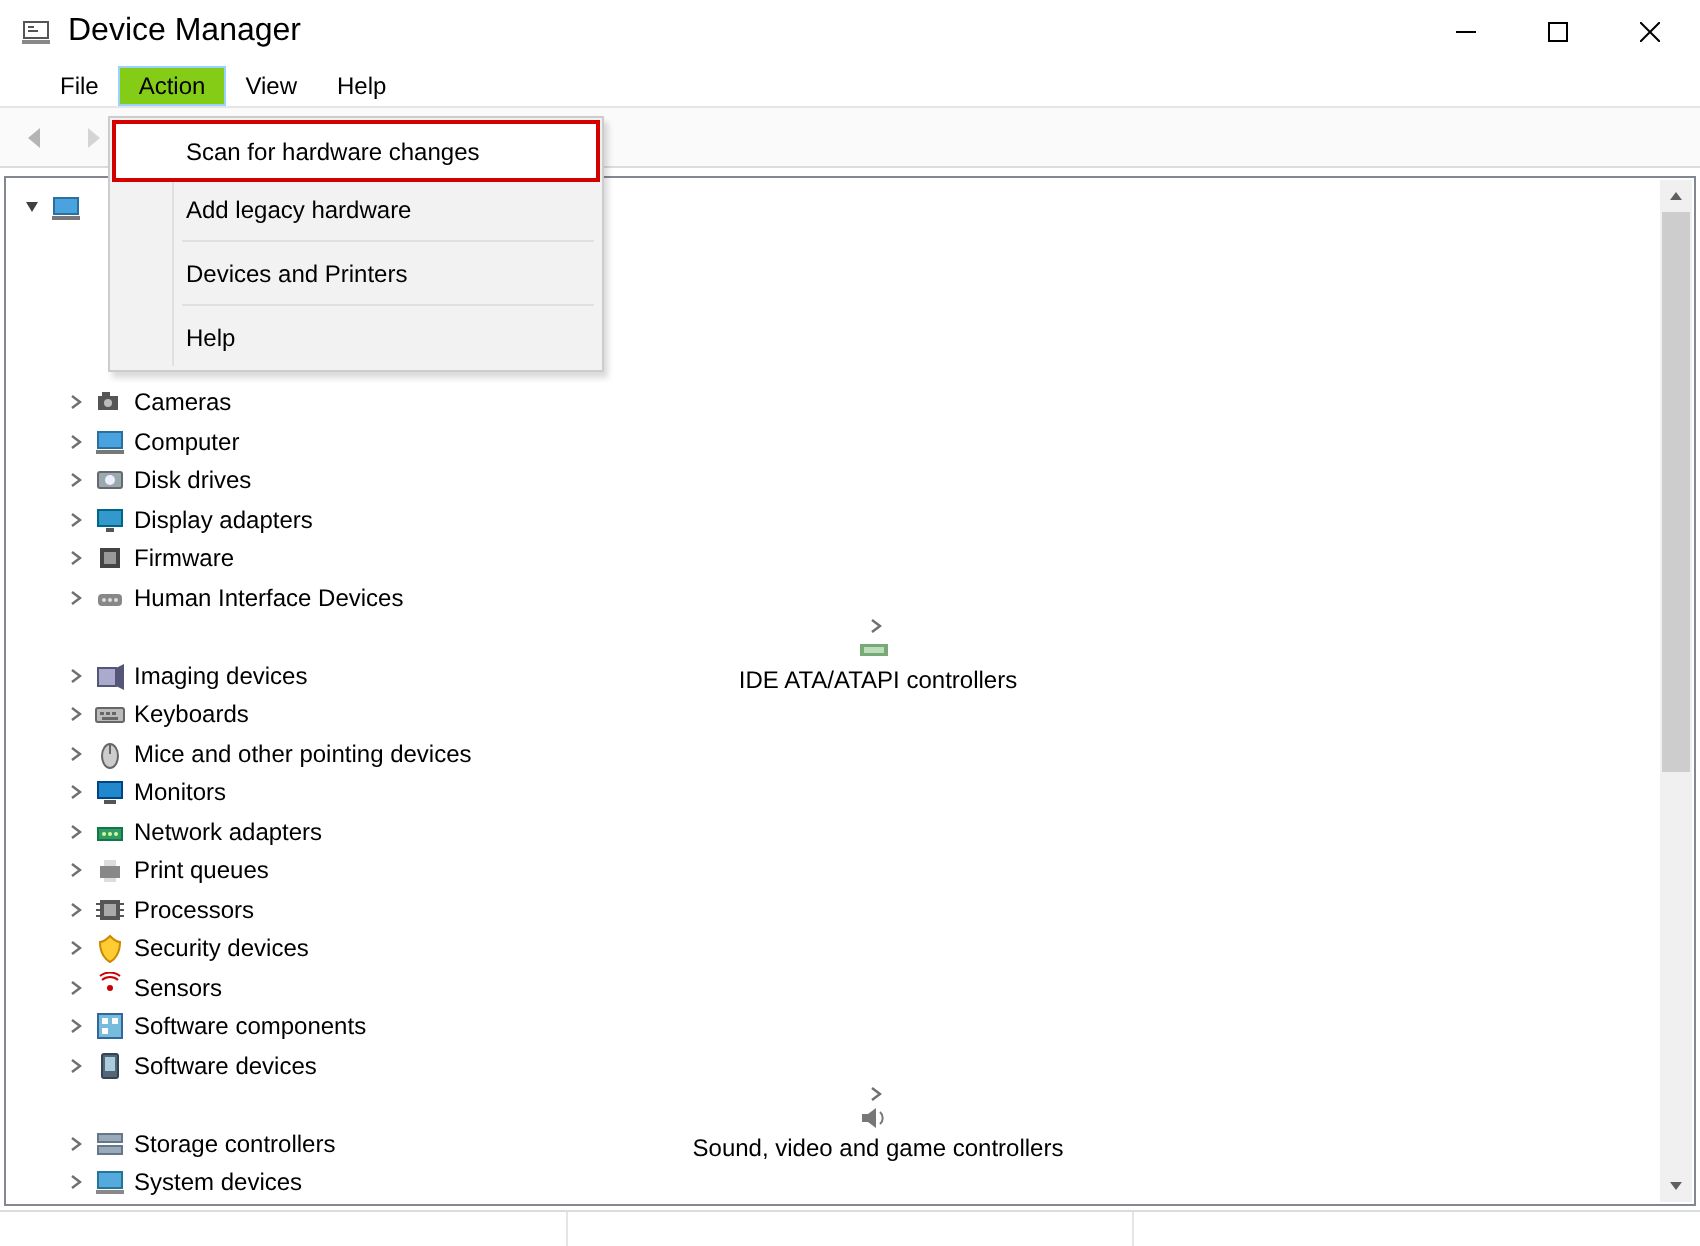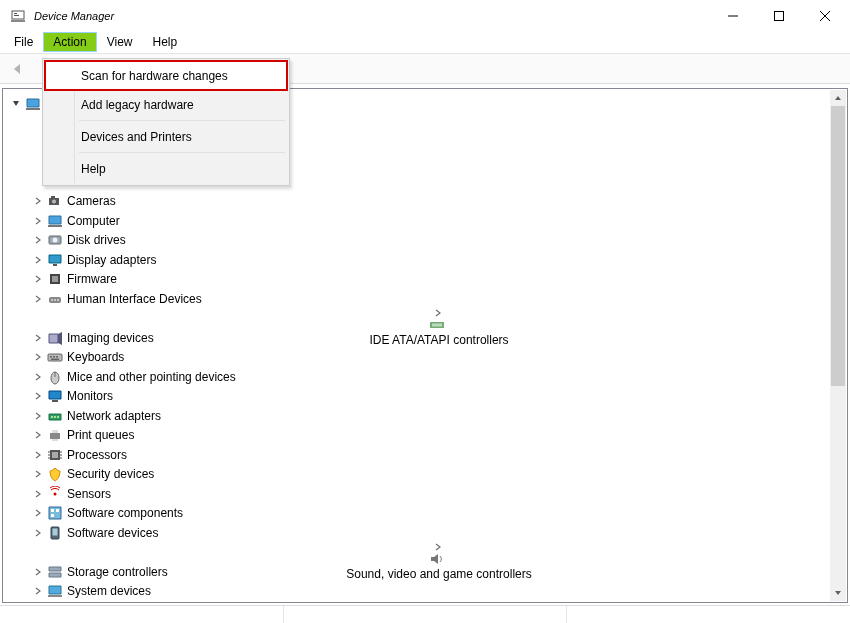--- a/index.html
+++ b/index.html
@@ -1,39 +1,39 @@
 <!DOCTYPE html>
 <html><head>
 <meta charset="utf-8">
 <style>
   * { box-sizing: border-box; margin: 0; padding: 0; font-family: "Segoe UI", Tahoma, sans-serif; font-size: 12px; }
   body { width: 850px; height: 623px; background: #fff; overflow: hidden; }
 
   
   .titlebar { height: 32px; display: flex; align-items: center; padding: 0 2px 0 10px; }
   .titlebar .title-icon { width: 16px; height: 16px; margin-right: 8px; }
-  .titlebar .title { flex: 1; font-size: 11px; font-style: italic; }
+  .titlebar .title { flex: 1; font-size: 16px; }
   .winbtns { display: flex; }
   .winbtn { width: 46px; height: 28px; display: flex; align-items: center; justify-content: center; cursor: pointer; }
   .winbtn svg { width: 10px; height: 10px; stroke: #000; stroke-width: 1; fill: none; }
 
   
-  .menubar { height: 22px; display: flex; align-items: flex-start; padding-left: 4px; border-bottom: 1px solid #e5e5e5; }
+  .menubar { height: 22px; display: flex; align-items: center; padding-left: 20px; border-bottom: 1px solid #e5e5e5; }
   .menuitem { padding: 3px 10px; cursor: default; }
   .menuitem.active { background: #84cc16; border: 1px solid #99d1ff; padding: 2px 9px; }
 
   
   .toolbar { height: 30px; display: flex; align-items: center; border-bottom: 1px solid #dcdcdc; padding: 0 4px; background: #fafafa; }
   .tbtn { width: 24px; height: 24px; margin: 0 2px; display: flex; align-items: center; justify-content: center; opacity: .5; }
   .tbtn svg { width: 16px; height: 16px; }
 
   
   .dropdown {
     position: absolute;
-    left: 42px; top: 58px;
+    left: 54px; top: 58px;
     width: 248px;
     background: #f2f2f2;
     border: 1px solid #cccccc;
     box-shadow: 2px 3px 3px rgba(0,0,0,.15);
     z-index: 50;
     padding: 2px;
   }
   .dd-left { position: absolute; left:2px; top:2px; bottom:2px; width:30px; background:#f2f2f2; border-right:1px solid #e0e0e0;}
   .dd-item {
     position: relative;

